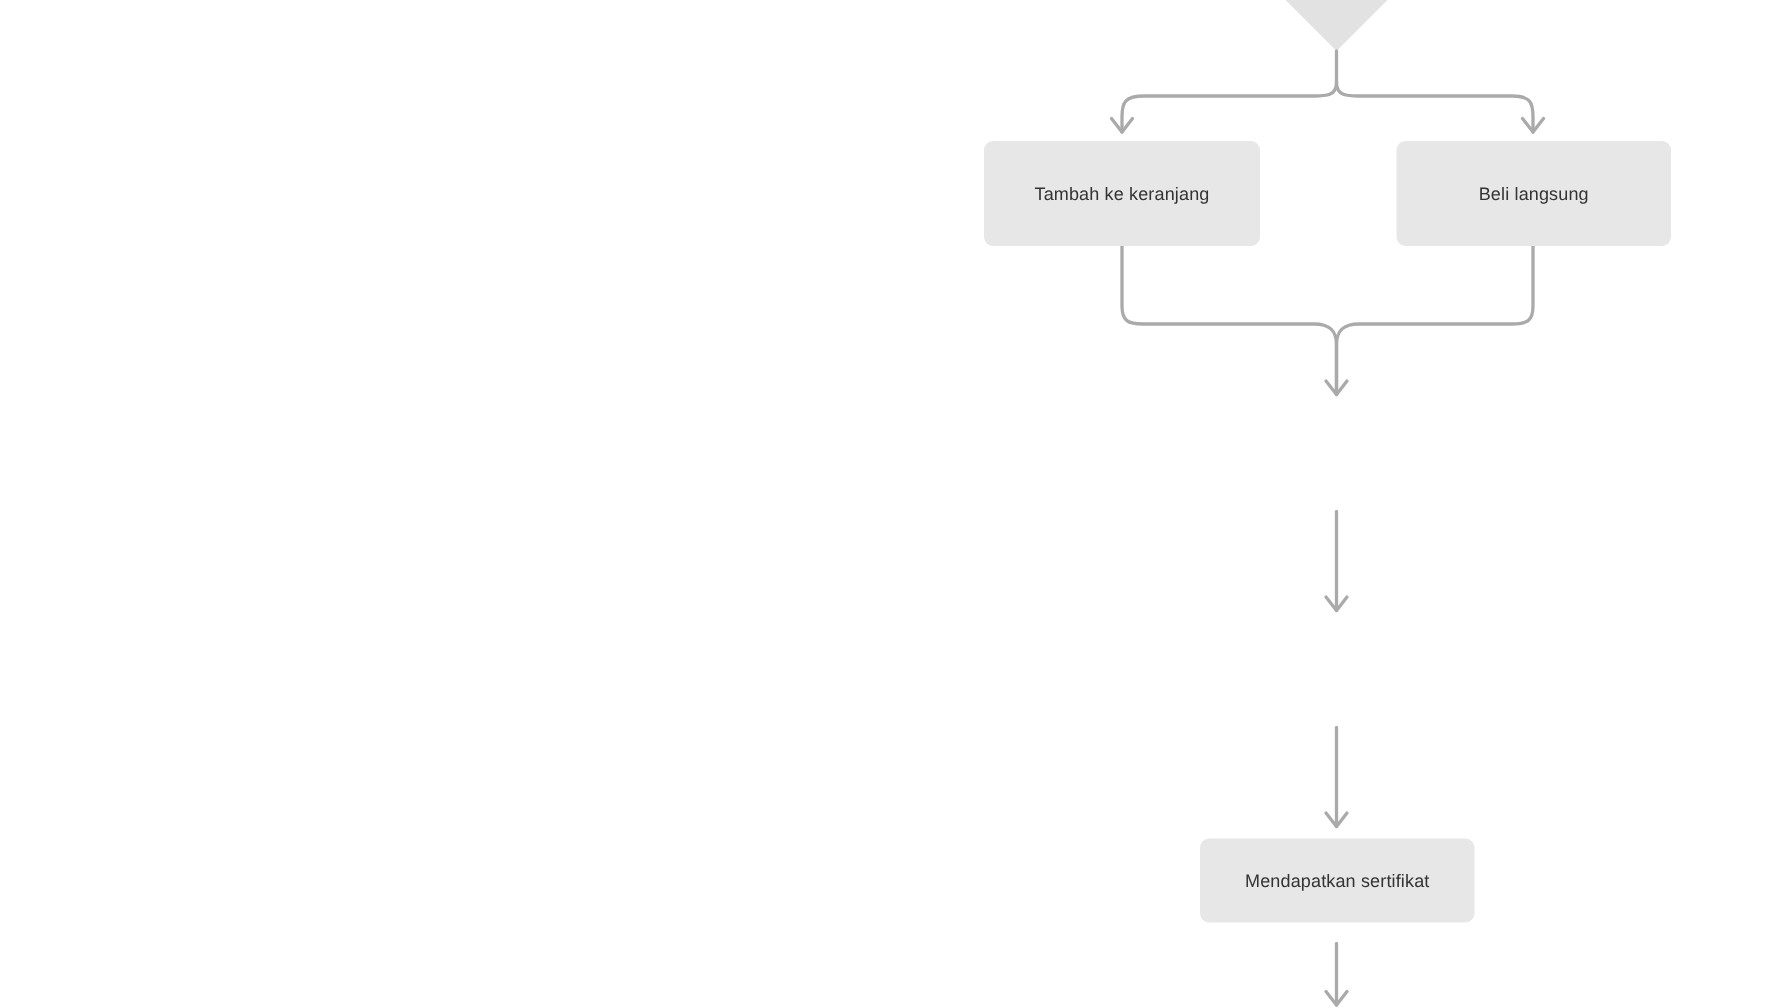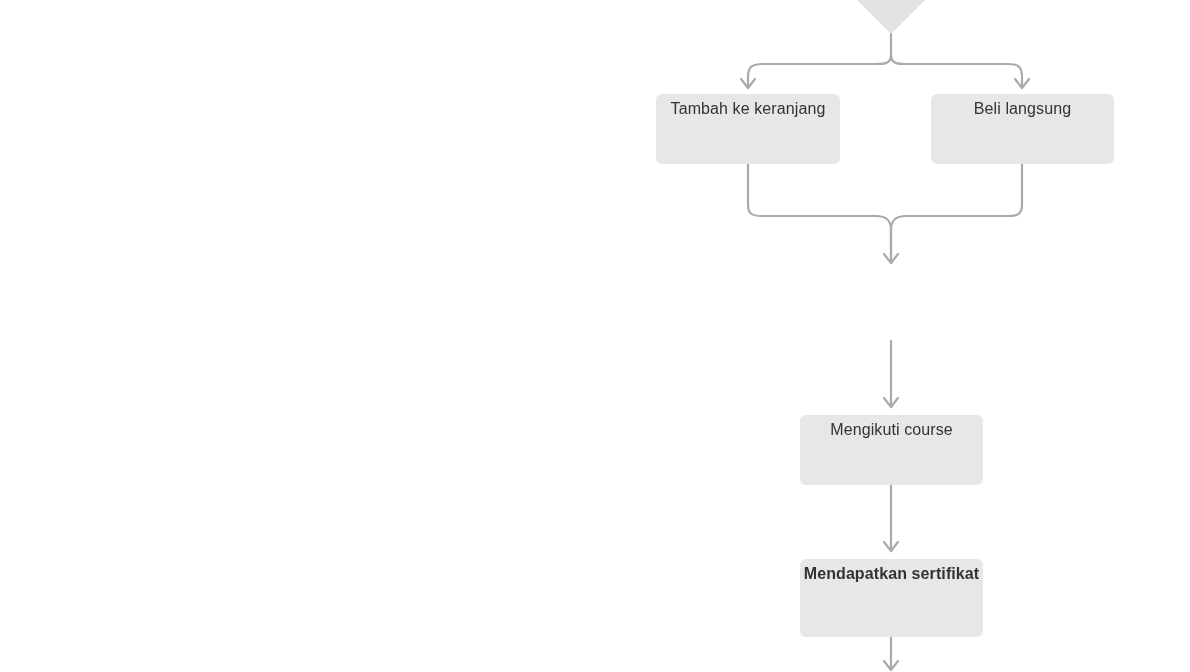--- a/index.html
+++ b/index.html
@@ -28,25 +28,25 @@
     width: 1190px;
     height: 672px;
     pointer-events: none;
   }
   .node {
     position: absolute;
     box-sizing: border-box;
     background: #e7e7e7;
     border-radius: 6px;
     display: flex;
-    align-items: flex-start;
+    align-items: center;
     justify-content: center;
     text-align: center;
     color: #333333;
-    font-size: 16px;
+    font-size: 12px;
     line-height: 1.35;
     letter-spacing: 0.1px;
     padding: 4px 10px;
   }
   .node-label {
     display: block;
     white-space: nowrap;
   }
 </style>
 </head>
@@ -98,21 +98,18 @@
 
   <div class="node" style="left:656px; top:94px; width:184px; height:70px;">
     <span class="node-label">Tambah ke keranjang</span>
   </div>
 
   <div class="node" style="left:931px; top:94px; width:183px; height:70px;">
     <span class="node-label">Beli langsung</span>
   </div>
 
 
-  <div class="node" style="left:800px; top:415px; width:183px; height:70px;">
-    <span class="node-label">Mengikuti course</span>
-  </div>
 
-  <div class="node" style="left:800px; top:559px; width:183px; height:78px;font-weight:bold;">
+  <div class="node" style="left:800px; top:559px; width:183px; height:56px;">
     <span class="node-label">Mendapatkan sertifikat</span>
   </div>
 
 </div>
 
 </body></html>

